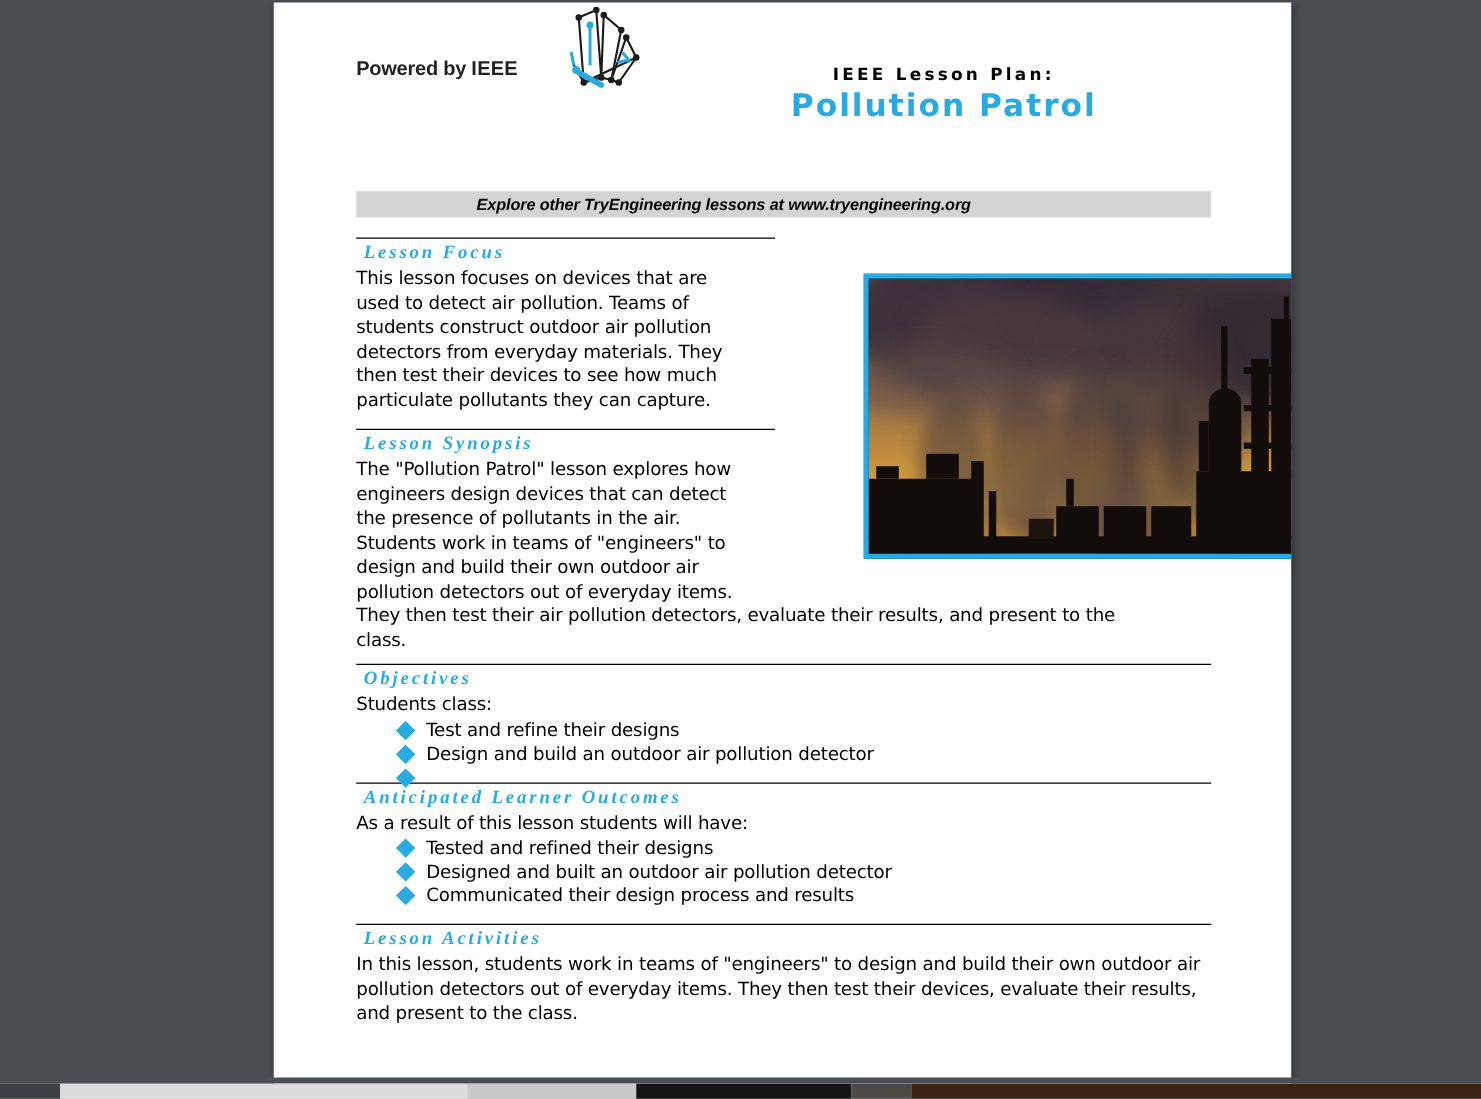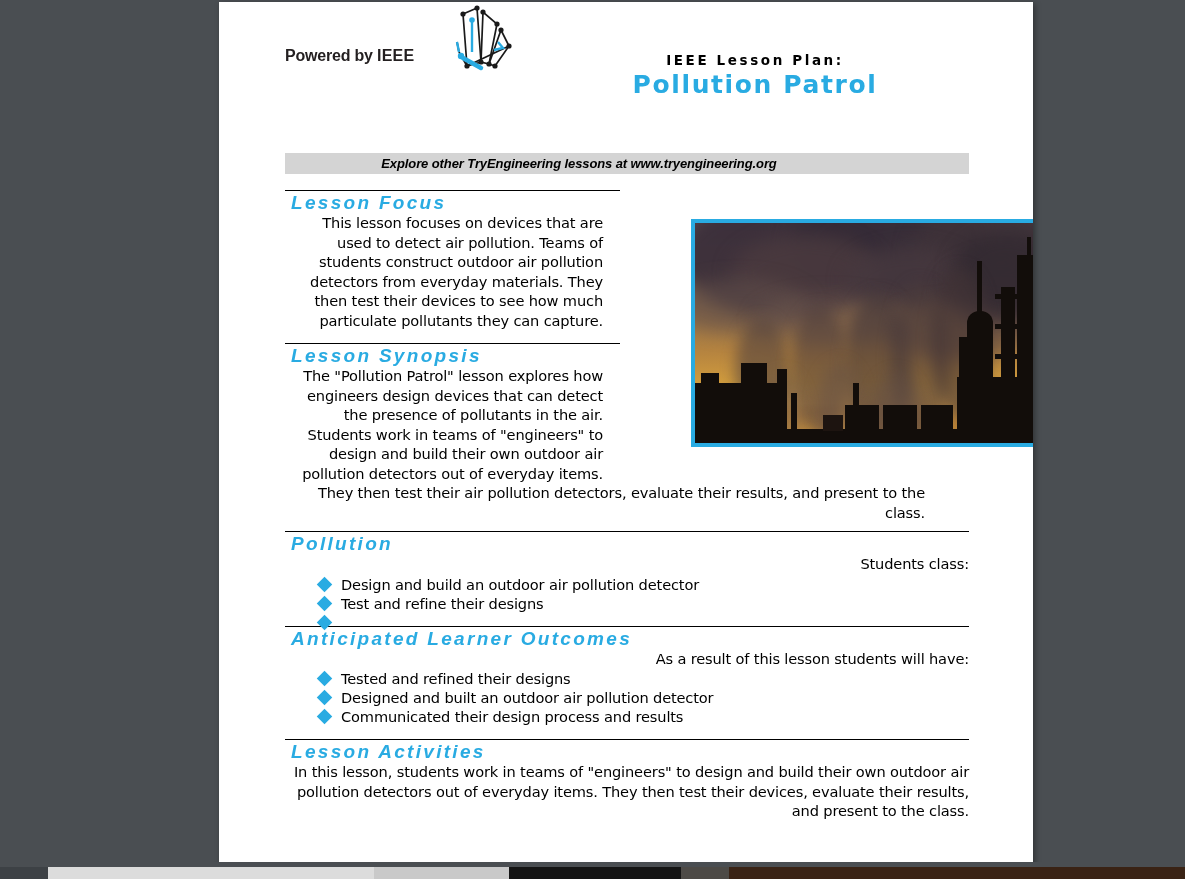--- a/index.html
+++ b/index.html
@@ -133,38 +133,37 @@
   }
 
   .rule {
     border-top: 1.6px solid #000;
     width: 684px;
     margin-bottom: 2px;
   }
   .rule.short { width: 335px; }
 
   h2.sec {
-    font-family: Liberation Sans, sans-serif;
-    font-size: 19px;
+    font-family: Liberation Serif, serif;
+    font-size: 15px;
     font-weight: bold;
     font-style: italic;
     color: #29abe2;
     letter-spacing: 2.3px;
     margin: 0 0 1px 6px;
     line-height: 19px;
   }
 
   p.body-text {
     font-family: "DejaVu Sans", sans-serif;
     font-size: 14.6px;
     line-height: 19.5px;
     color: #000;
     margin: 0;
     letter-spacing: -0.15px;
-    text-align: right;
   }
   p.narrow { width: 318px; }
 
   .section { margin-bottom: 13px; }
   .section.tight { margin-bottom: 9px; }
 
   ul.diamond {
     list-style: none;
     margin: 1px 0 0 0;
     padding: 0;
@@ -374,25 +373,25 @@
         <div class="section tight">
           <div class="rule short"></div>
           <h2 class="sec">Lesson Synopsis</h2>
           <p class="body-text narrow">The "Pollution Patrol" lesson explores how engineers design devices that can detect the presence of pollutants in the air. Students work in teams of "engineers" to design and build their own outdoor air pollution detectors out of everyday items.</p>
           <p class="body-text" style="width:640px;">They then test their air pollution detectors, evaluate their results, and present to the class.</p>
         </div>
 
 
         <div class="section">
           <div class="rule"></div>
-          <h2 class="sec">Pollution</h2>
+          <h2 class="sec">Objectives</h2>
           <p class="body-text">Students class:</p>
           <ul class="diamond">
+            <li><span class="dia"></span><span>Test and refine their designs</span></li>
             <li><span class="dia"></span><span>Design and build an outdoor air pollution detector</span></li>
-            <li><span class="dia"></span><span>Test and refine their designs</span></li>
             <li><span class="dia"></span></li>
           </ul>
         </div>
 
         <div class="section">
           <div class="rule"></div>
           <h2 class="sec">Anticipated Learner Outcomes</h2>
           <p class="body-text">As a result of this lesson students will have:</p>
           <ul class="diamond">
             <li><span class="dia"></span><span>Tested and refined their designs</span></li>

